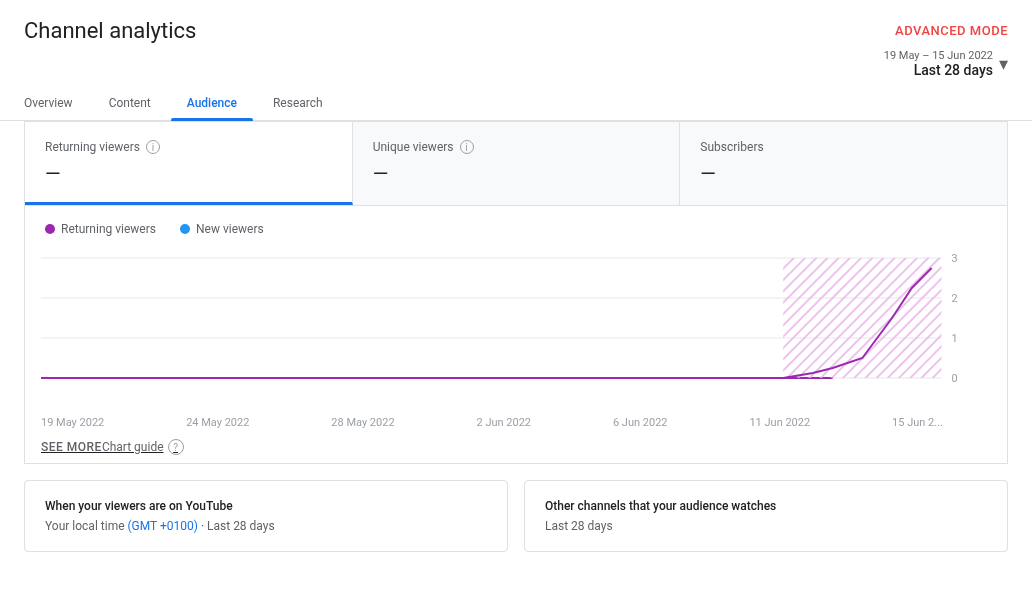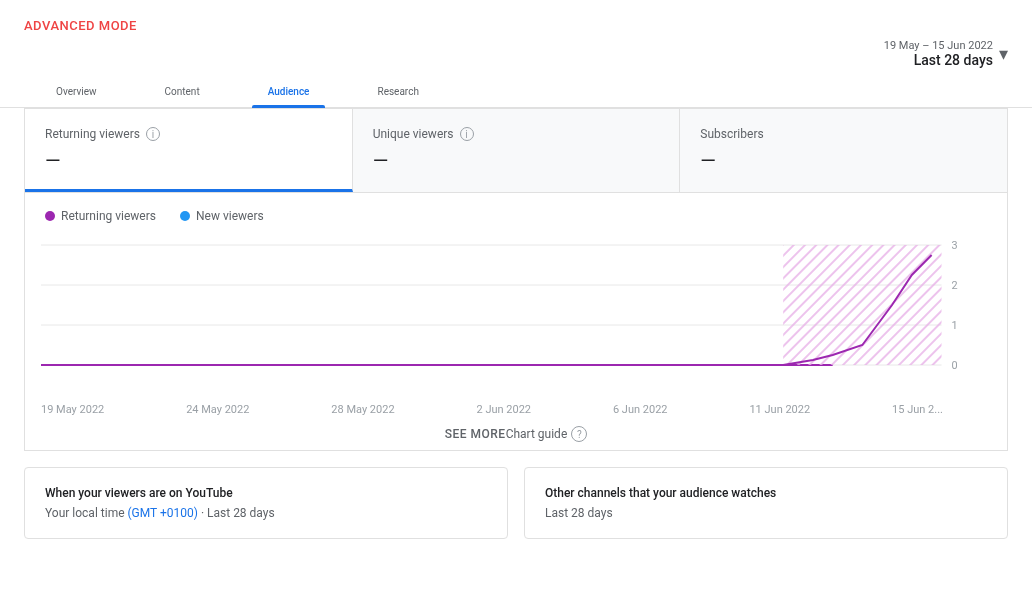--- a/index.html
+++ b/index.html
@@ -64,26 +64,25 @@
 
     
     .tabs {
       display: flex;
       padding: 0 24px;
       border-bottom: 1px solid #e0e0e0;
       margin-top: 8px;
     }
     .tab {
       padding: 10px 16px;
-      font-size: 10px;
+      font-size: 12px;
       color: #5f6368;
       cursor: pointer;
       position: relative;
       margin-right: 4px;
-      margin-left: 32px;
     }
     .tab.active {
       color: #1a73e8;
       font-weight: 500;
     }
     .tab.active::after {
       content: '';
       position: absolute;
       bottom: -1px;
       left: 0;
@@ -189,23 +188,24 @@
       justify-content: space-between;
       padding: 4px 48px 0 0;
       font-size: 11px;
       color: #9aa0a6;
       align-items: center;
     }
 
     
     .chart-footer {
       display: flex;
-      justify-content: center;
+      justify-content: flex-start;
       align-items: center;
       padding: 10px 0 0 0;
+      text-decoration: underline;
     }
     .see-more {
       font-size: 12px;
       font-weight: 500;
       color: #5f6368;
       text-transform: uppercase;
       letter-spacing: 0.5px;
       cursor: pointer;
     }
     .chart-guide {
@@ -252,20 +252,21 @@
       color: #5f6368;
     }
     .bottom-card-subtitle .gmt {
       color: #1a73e8;
     }
   </style>
 </head>
 <body>
 
 <div class="header">
+  <h1 class="header-title">Channel analytics</h1>
   <span class="advanced-mode">ADVANCED MODE</span>
 </div>
 
 <div class="date-range-container">
   <div class="date-range-text">
     <span class="date-range-label">19 May – 15 Jun 2022</span>
     <span class="date-range-value">Last 28 days</span>
   </div>
   <span class="dropdown-arrow">▾</span>
 </div>

